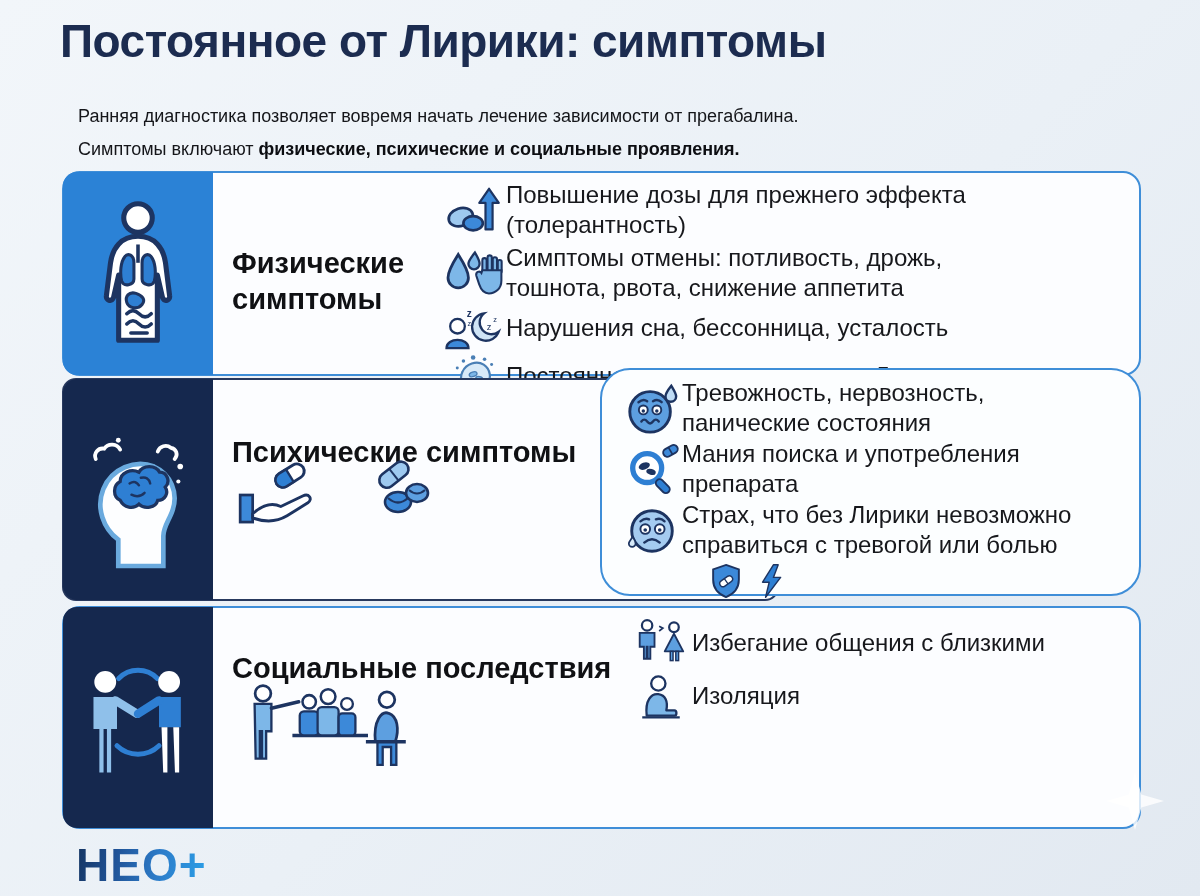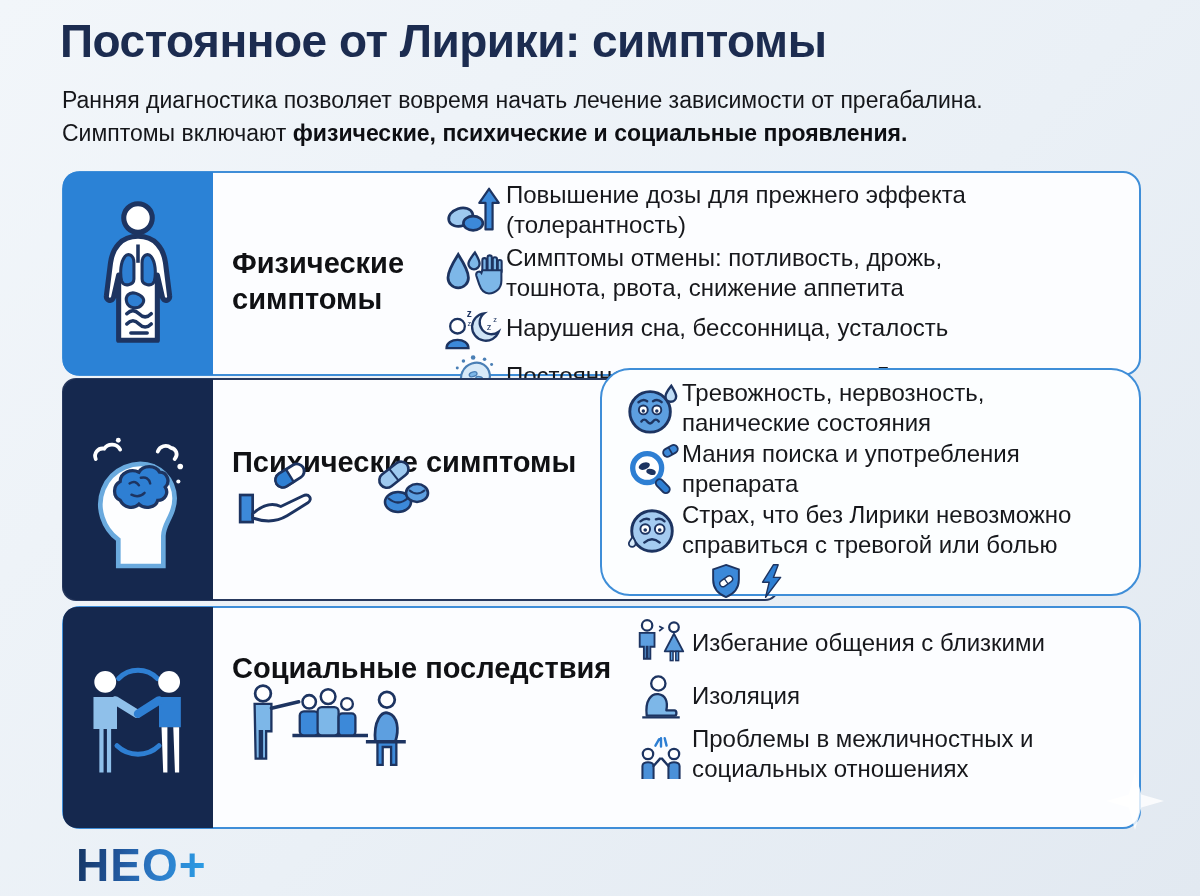--- a/index.html
+++ b/index.html
@@ -2,42 +2,42 @@
 <html lang="ru"><head>
 <meta charset="utf-8">
 <style>
   html,body{margin:0;padding:0;}
   body{font-family:"Liberation Sans", sans-serif; background:#dfe6ee;}
   .canvas{position:relative;width:1200px;height:896px;overflow:hidden;
     background:linear-gradient(135deg,#f2f6fa 0%,#eaf0f6 55%,#e2e9f1 100%);}
   
   .title{position:absolute;left:60px;top:14px;width:1100px;margin:0;
     font-size:46px;font-weight:700;letter-spacing:-0.5px;color:#1c2c50;}
-  .subtitle{position:absolute;left:62px;top:84px;width:1080px;margin:0;
-    font-size:23px;line-height:33px;color:#15161a;}
+  .subtitle{position:absolute;left:62px;top:84px;width:1080px;margin:16px;
+    font-size:18px;line-height:33px;color:#15161a;}
   .subtitle b{font-weight:700;color:#0d0e12;}
   
   .row{position:absolute;background:#fcfdff;border:2.5px solid #3f8ed8;border-radius:18px;}
   .row1{left:62px;top:171px;width:1075px;height:201px;}
   .row2panel{left:62px;top:378px;width:713px;height:219px;border:2px solid #28395e;border-radius:14px;}
   .row3{left:62px;top:606px;width:1075px;height:219px;}
   .sq{position:absolute;left:-1px;top:-1px;bottom:-1px;width:150px;border-radius:14px 0 0 14px;
     display:flex;align-items:center;justify-content:center;}
   .sq.blue{background:#2b82d6;}
   .sq.navy{background:#15284e;}
   .row-title{position:absolute;left:168px;font-size:29px;line-height:36px;font-weight:700;color:#101114;}
   .items{position:absolute;display:flex;flex-direction:column;}
   .item{display:flex;align-items:center;}
   .icon-cell{flex:0 0 64px;display:flex;align-items:center;justify-content:center;}
   .item-text{font-size:24px;line-height:29.5px;color:#17181c;font-weight:500;}
   
   .row1 .row-title{top:48px;width:220px;}
   .row1 .items{left:378px;top:4px;width:700px;gap:4px;padding-top:3px;}
   
-  .row2panel .row-title{top:40px;width:520px;}
+  .row2panel .row-title{top:30px;width:520px;}
   .panel-icons{position:absolute;left:172px;top:76px;display:flex;align-items:flex-start;gap:28px;}
   .box2{position:absolute;left:600px;top:368px;width:537px;height:224px;background:#fcfeff;
     border:2.5px solid #3f8ed8;border-radius:30px;z-index:5;}
   .box2 .items{left:20px;top:8px;width:500px;gap:2px;}
   .box2 .icon-cell{flex:0 0 60px;}
   .mini-icons{display:flex;gap:12px;margin-left:86px;margin-top:2px;align-items:center;}
   
   .row3 .row-title{top:18px;width:420px;}
   .group-icon-wrap{position:absolute;left:178px;top:60px;}
   .row3 .items{left:566px;top:10px;width:505px;gap:3px;}
@@ -297,32 +297,18 @@
       <div class="item">
         <span class="icon-cell">
           <svg width="52" height="50" viewBox="0 0 56 56">
             <circle cx="25" cy="14" r="8" fill="#fff" stroke="#1d3461" stroke-width="2.6"></circle>
             <path d="M12 50 C10 33 17 25 25 26 C33 27 36 34 34 44 L43 44 C46 44 46 50 43 50 Z" fill="#7db7e8" stroke="#1d3461" stroke-width="2.6" stroke-linejoin="round"></path>
             <line x1="7" y1="52" x2="49" y2="52" stroke="#1d3461" stroke-width="2.4"></line>
           </svg>
         </span>
         <span class="item-text">Изоляция</span>
       </div>
-      <div class="item">
-        <span class="icon-cell">
-          <svg width="52" height="54" viewBox="0 0 56 58">
-            <path d="M22 20 l4 -7 M28 21 v-9 M34 20 l-2 -8" stroke="#2e7fd3" stroke-width="2.6" stroke-linecap="round"></path>
-            <circle cx="14" cy="29" r="5.6" fill="#fff" stroke="#1d3461" stroke-width="2.4"></circle>
-            <path d="M8 56 V42 C8 36.5 20 36.5 20 42 V56" fill="#4a90d8" stroke="#1d3461" stroke-width="2.2"></path>
-            <path d="M20 42 L27 34" stroke="#1d3461" stroke-width="2.6" stroke-linecap="round"></path>
-            <circle cx="42" cy="29" r="5.6" fill="#fff" stroke="#1d3461" stroke-width="2.4"></circle>
-            <path d="M36 56 V42 C36 36.5 48 36.5 48 42 V56" fill="#4a90d8" stroke="#1d3461" stroke-width="2.2"></path>
-            <path d="M36 42 L29 34" stroke="#1d3461" stroke-width="2.6" stroke-linecap="round"></path>
-          </svg>
-        </span>
-        <span class="item-text w360">Проблемы в межличностных и социальных отношениях</span>
-      </div>
     </div>
   </section>
 
   <div class="sparkle"></div>
   <p class="logo">НЕО+</p>
 </div>
 
 </body></html>

